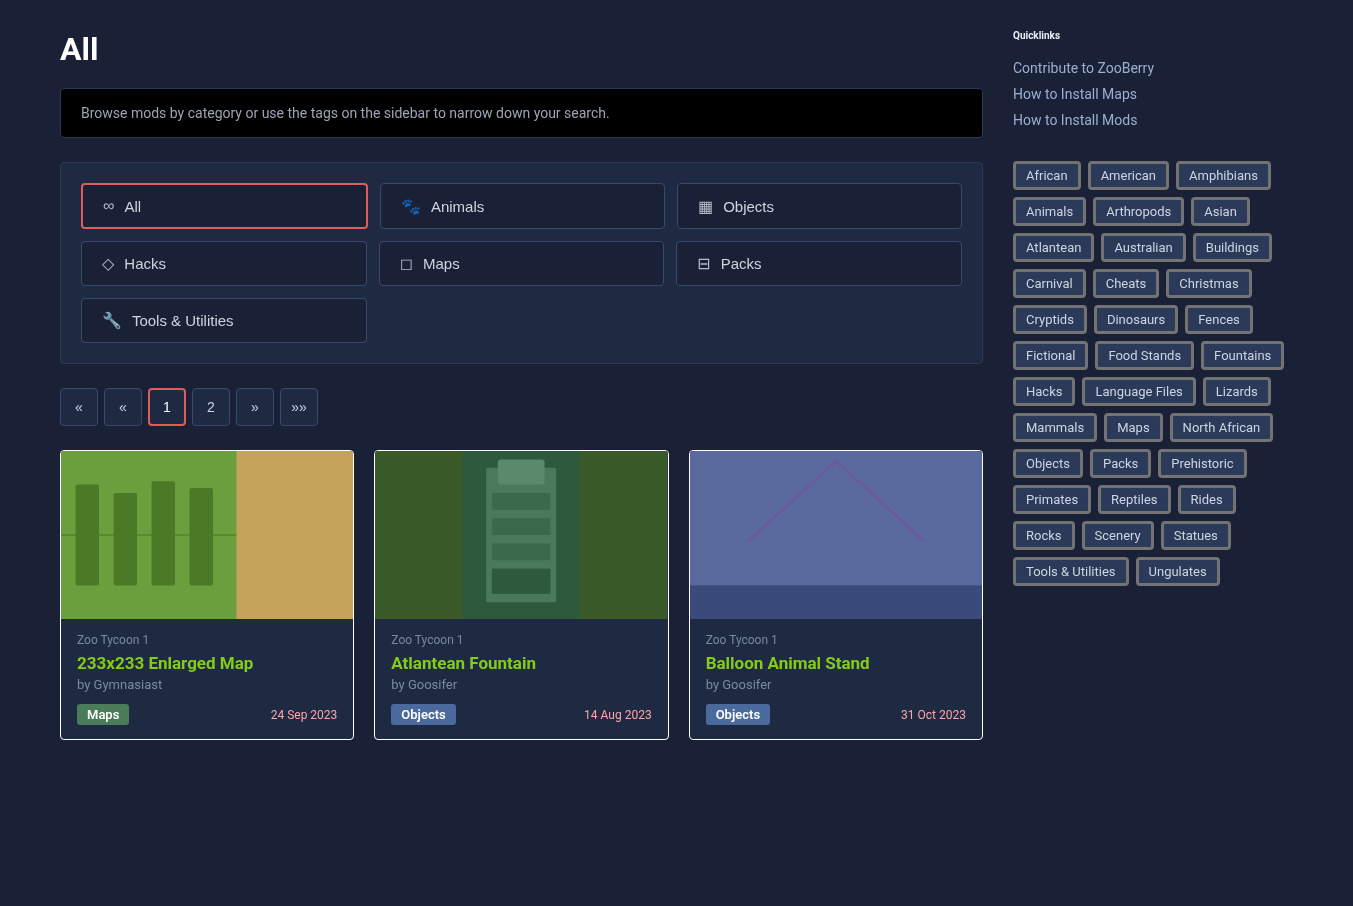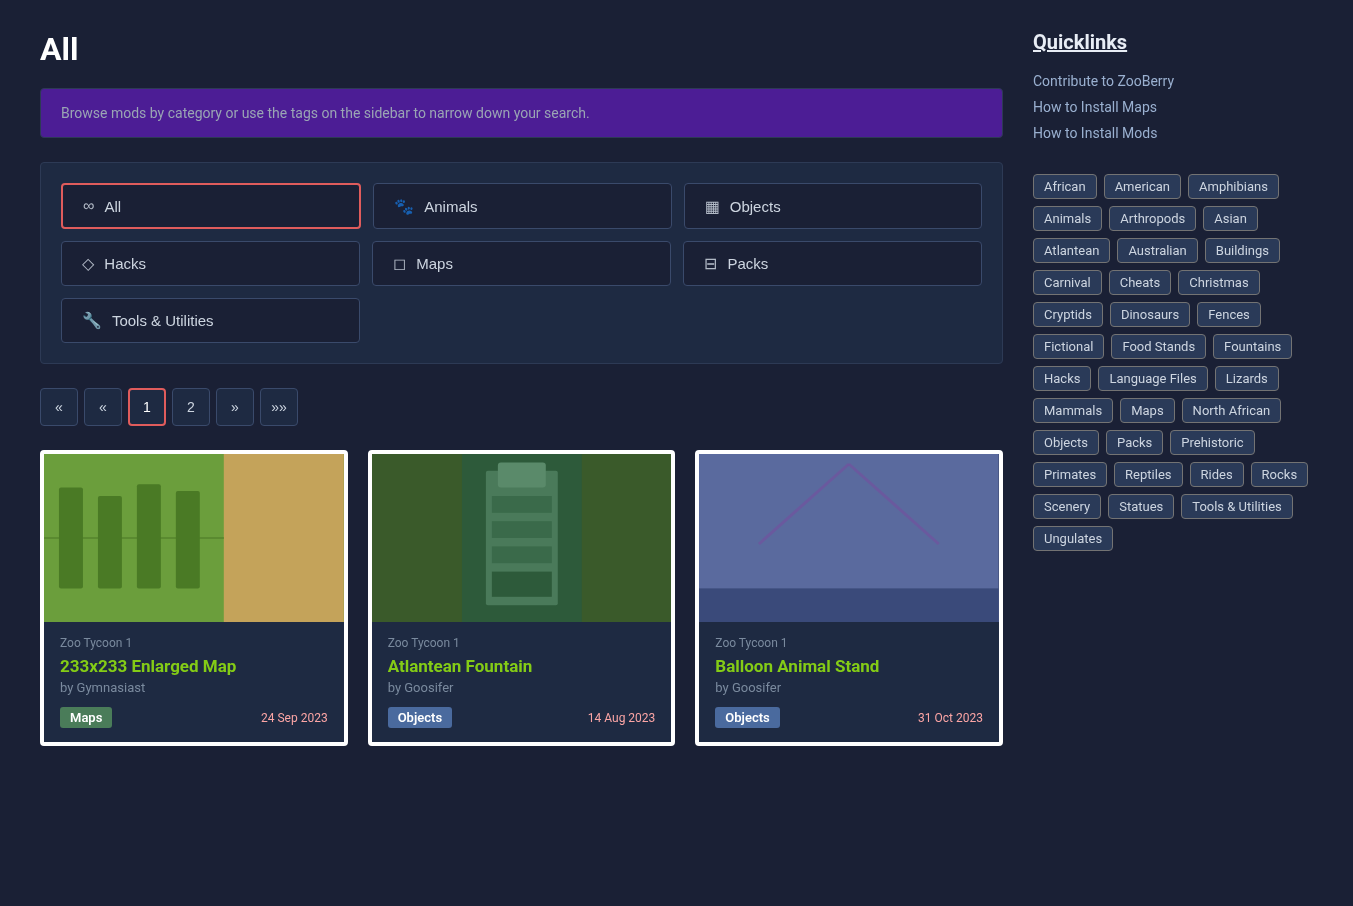--- a/index.html
+++ b/index.html
@@ -6,39 +6,39 @@
     body {
       background-color: #1a2035;
       color: #cdd5e0;
       font-family: -apple-system, BlinkMacSystemFont, 'Segoe UI', Roboto, sans-serif;
       min-height: 906px;
     }
     .page-layout {
       display: flex;
       max-width: 1353px;
       margin: 0 auto;
-      padding: 30px 40px;
+      padding: 30px 60px;
       gap: 30px;
     }
     .main-content {
       flex: 1;
       min-width: 0;
     }
     .sidebar {
       width: 280px;
       flex-shrink: 0;
     }
     .page-title {
       color: #ffffff;
       font-size: 32px;
       font-weight: 700;
       margin-bottom: 20px;
     }
     .browse-notice {
-      background-color: #4c1d95;
+      background-color: #000000;
       border: 1px solid #2d3a55;
       border-radius: 4px;
       padding: 16px 20px;
       color: #9aa5b4;
       font-size: 14px;
       margin-bottom: 24px;
     }
     .category-grid {
       background-color: #1e2a42;
       border: 1px solid #2d3a55;
@@ -101,21 +101,21 @@
       border-width: 2px;
       color: #ffffff;
     }
     .cards-grid {
       display: grid;
       grid-template-columns: repeat(3, 1fr);
       gap: 20px;
     }
     .card {
       background-color: #1e2a42;
-      border: 4px solid #ffffff;
+      border: 1px solid #ffffff;
       border-radius: 4px;
       overflow: hidden;
       cursor: pointer;
     }
     .card-image {
       width: 100%;
       height: 168px;
       object-fit: cover;
       background-color: #2d3a55;
       overflow: hidden;
@@ -153,25 +153,24 @@
     }
     .tag-maps { background-color: #4a7c59; color: #ffffff; }
     .tag-objects { background-color: #4a6a9e; color: #ffffff; }
     .card-date {
       font-size: 12px;
       color: #fca5a5;
     }
 
     
     .sidebar-section-title {
-      font-size: 20px;
+      font-size: 10px;
       font-weight: 700;
       color: #e8edf5;
       margin-bottom: 14px;
-      text-decoration: underline;
     }
     .quicklinks {
       margin-bottom: 28px;
     }
     .quicklink-item {
       display: block;
       color: #9ab0d0;
       font-size: 14px;
       padding: 5px 0;
       cursor: pointer;
@@ -179,21 +178,21 @@
     }
     .filter-tags {
       display: flex;
       flex-wrap: wrap;
       gap: 7px;
     }
     .filter-tag {
       display: inline-block;
       padding: 4px 10px;
       background-color: #2a3a58;
-      border: 1px solid #737373;
+      border: 3px solid #737373;
       border-radius: 4px;
       font-size: 13px;
       color: #cdd5e0;
       cursor: pointer;
       transition: background 0.15s;
     }
 
     
     .card-img-1 {
       background: linear-gradient(135deg, #6b9e3c 50%, #c4a35a 50%);

